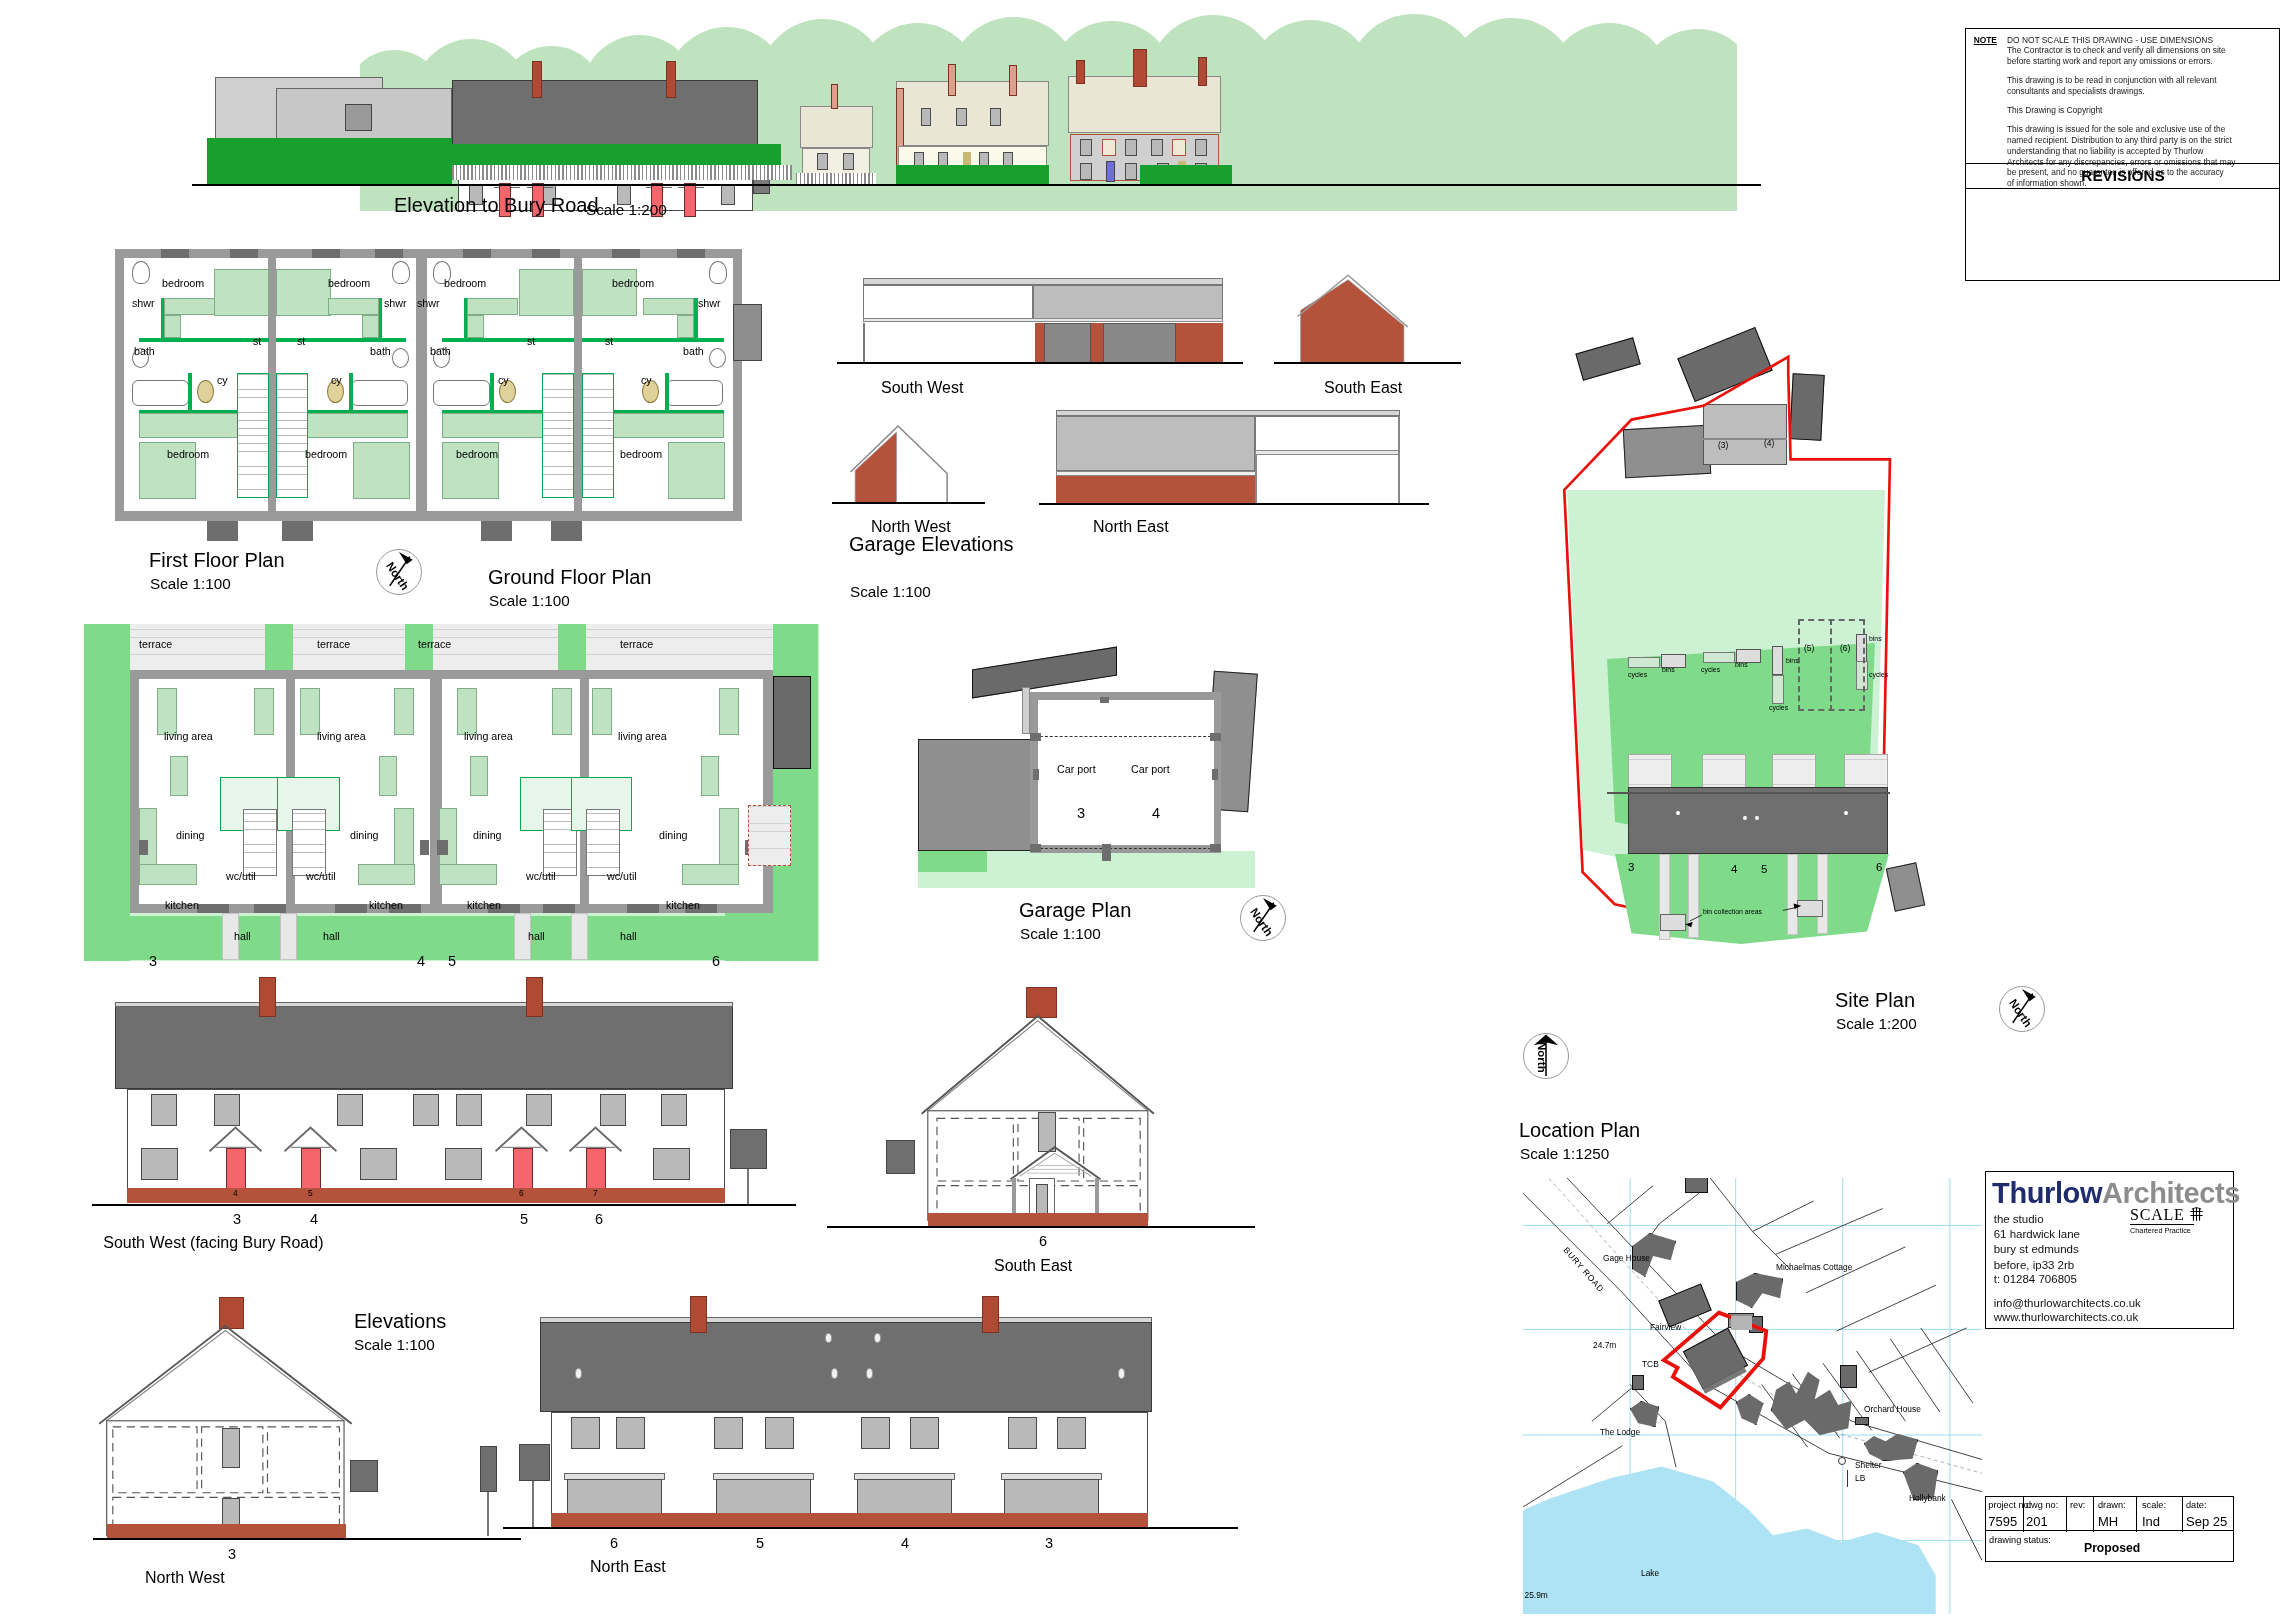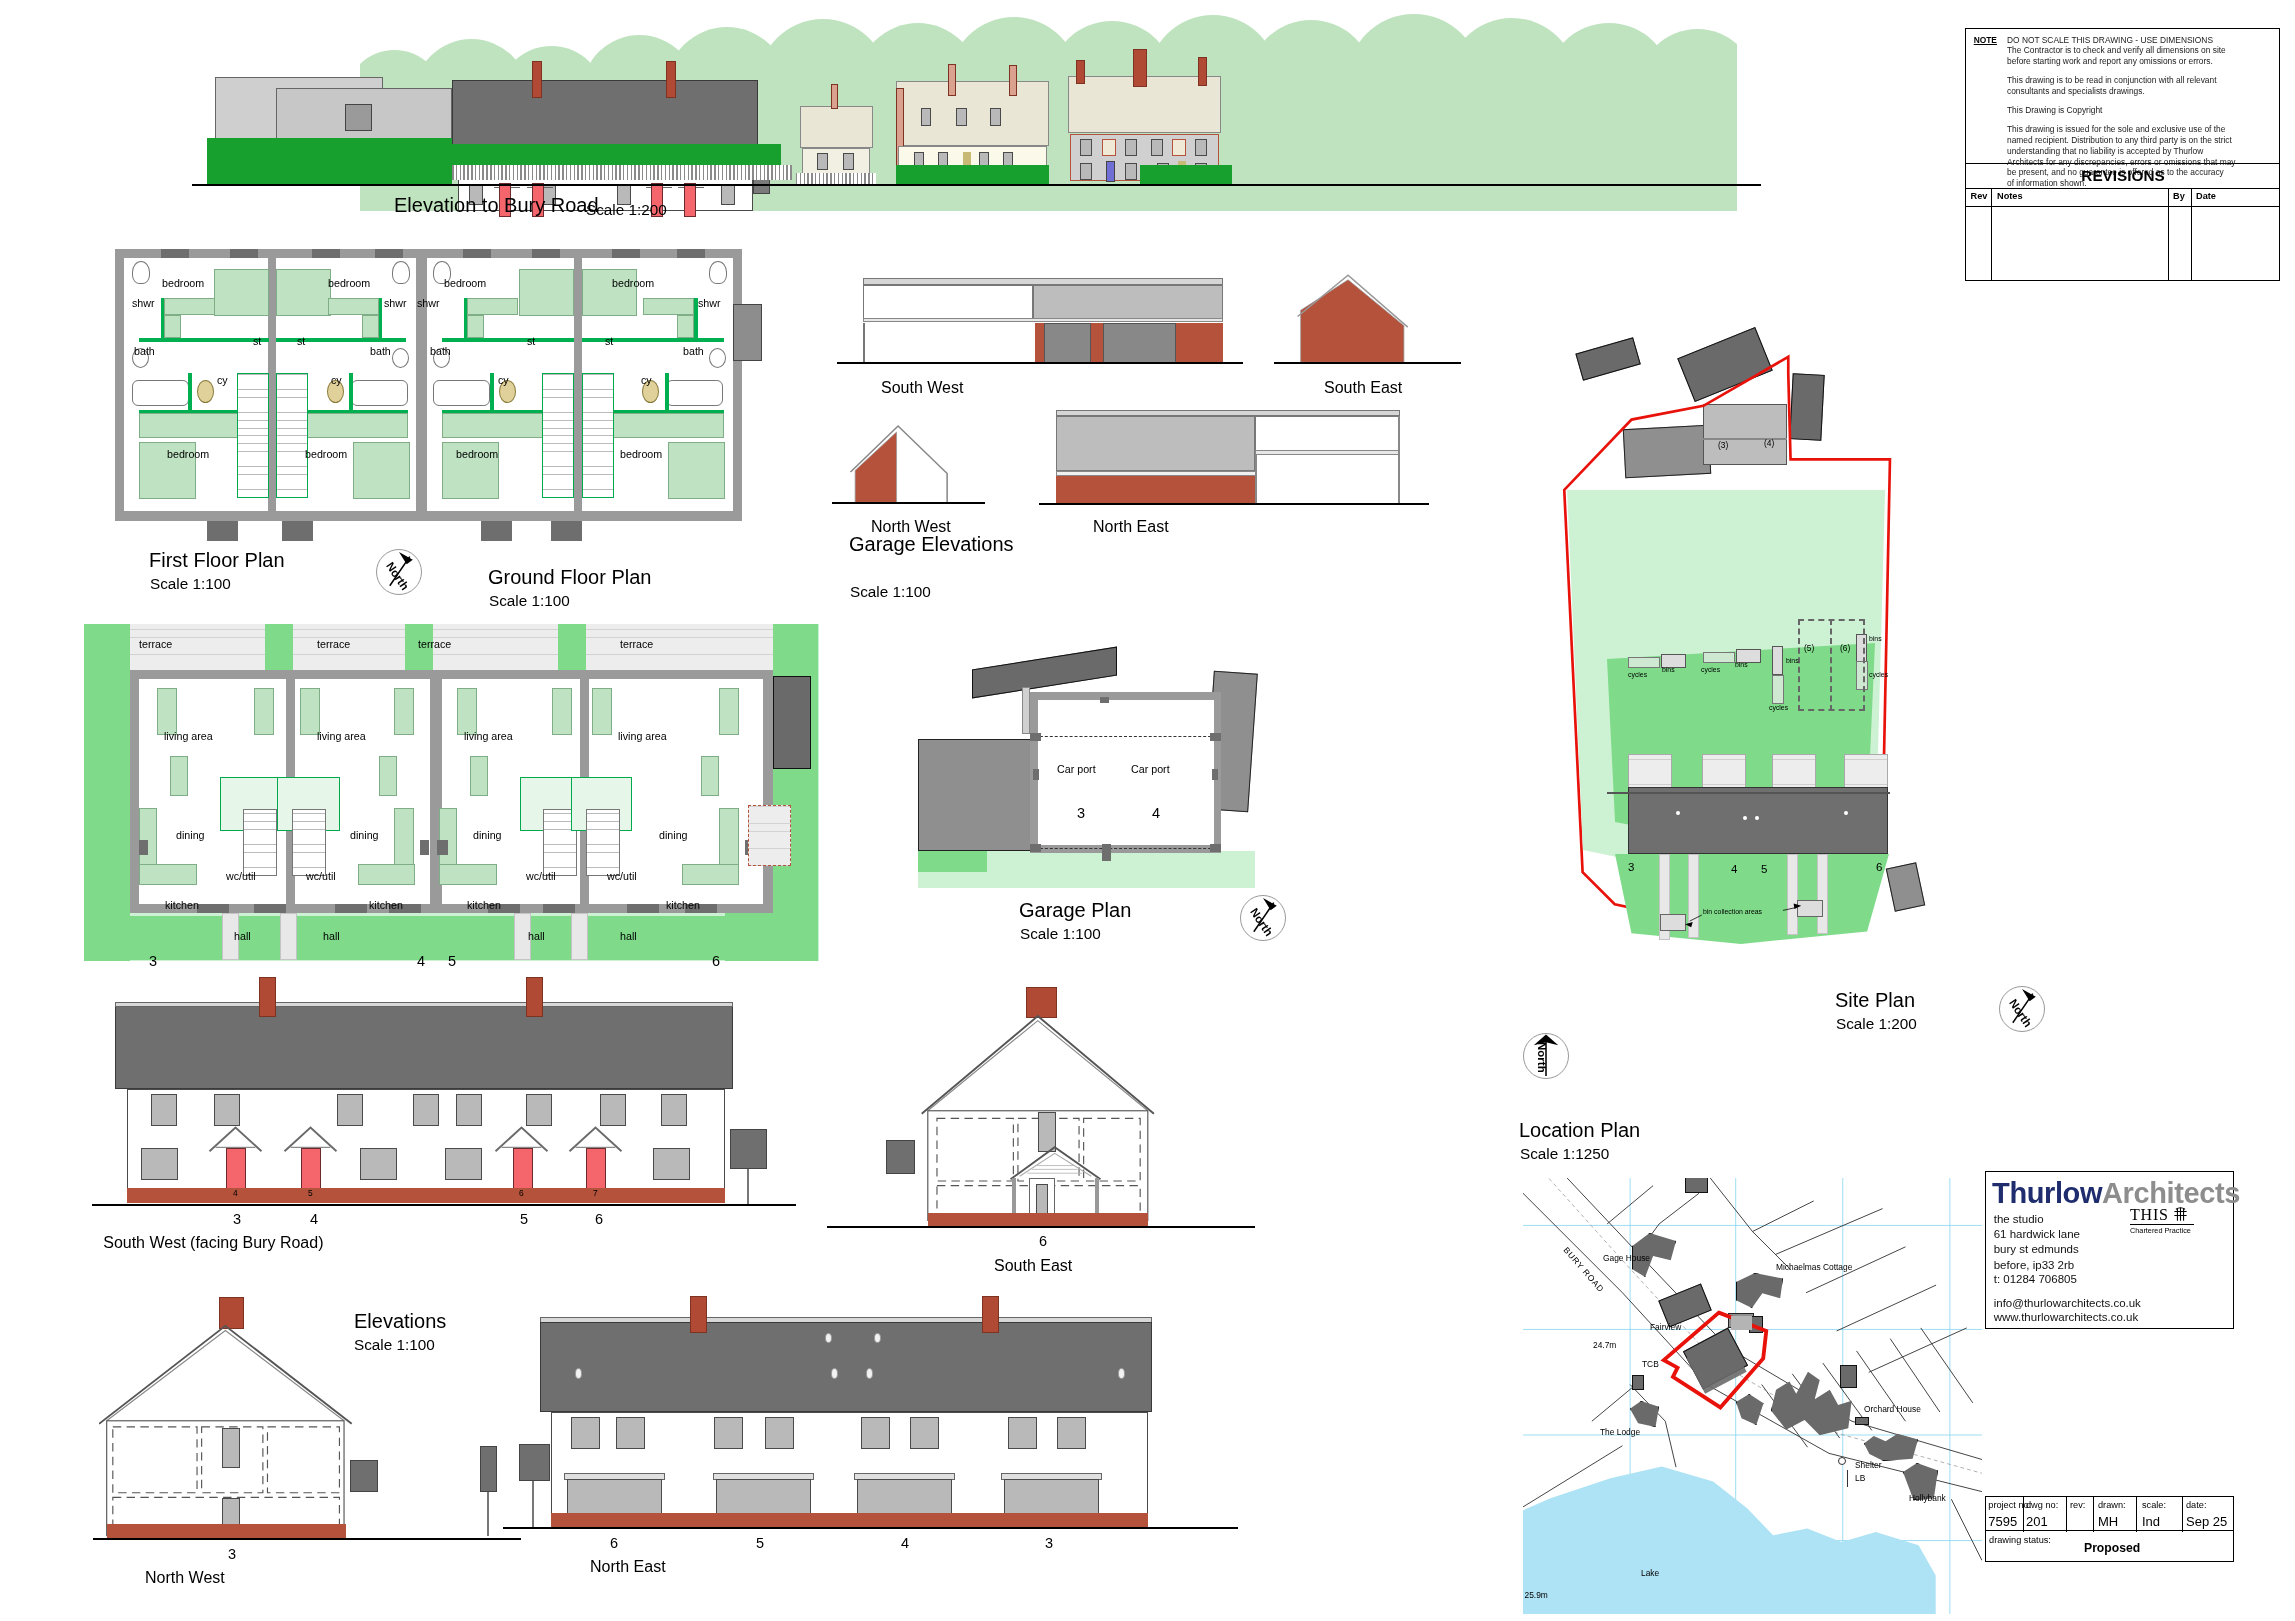--- a/index.html
+++ b/index.html
@@ -887,51 +887,41 @@
         <div>This drawing is issued for the sole and exclusive use of the</div>
         <div>named recipient. Distribution to any third party is on the strict</div>
         <div>understanding that no liability is accepted by Thurlow</div>
         <div>Architects for any discrepancies, errors or omissions that may</div>
         <div>be present, and no guarantee is offered as to the accuracy</div>
         <div>of information shown.</div>
       </div>
     </div>
     <div class="abs rev-hd" style="left:0;top:138px;width:314px;">REVISIONS</div>
     <div class="abs" style="left:0;top:159px;width:314px;height:1.5px;background:#000;"></div>
-    <div class="abs" style="left:0;top:159px;width:314px;height:92px;">
-      <div class="abs rev-th" style="left:4.6px;top:3.8px;">Rev</div>
-      <div class="abs rev-th" style="left:31px;top:3.8px;">Notes</div>
-      <div class="abs rev-th" style="left:207px;top:3.8px;">By</div>
-      <div class="abs rev-th" style="left:230px;top:3.8px;">Date</div>
-      <div class="abs" style="left:0;top:18.4px;width:314px;height:1.1px;background:#000;"></div>
-      <div class="abs" style="left:24.5px;top:0;width:1.1px;height:92px;background:#000;"></div>
-      <div class="abs" style="left:202px;top:0;width:1.1px;height:92px;background:#000;"></div>
-      <div class="abs" style="left:225px;top:0;width:1.1px;height:92px;background:#000;"></div>
-    </div>
   </div>
 
   <div class="abs" style="left:1985px;top:1171px;width:298px;height:436px;">
 
     <div class="tb-inner" style="left:0;top:0;width:249px;height:158px;border:1.5px solid #000;">
       <div class="abs" style="left:6.1px;top:4.6px;">
         <span class="logo-1">Thurlow</span><span class="logo-2">Architects</span>
       </div>
       <div class="abs addr" style="left:7.7px;top:40px;">
         <div>the studio</div>
         <div>61 hardwick lane</div>
         <div>bury st edmunds</div>
         <div>before, ip33 2rb</div>
       </div>
       <div class="abs addr" style="left:7.7px;top:100px;">t: 01284 706805</div>
       <div class="abs addr" style="left:7.7px;top:124px;">info@thurlowarchitects.co.uk</div>
       <div class="abs addr" style="left:7.7px;top:138px;">www.thurlowarchitects.co.uk</div>
 
       <div class="abs" style="left:144px;top:34px;text-align:left;">
         <div style="display:flex;align-items:center;gap:3.1px;">
-          <span class="riba-1">THIS</span>
+          <span class="riba-1">SCALE</span>
           <svg width="17" height="15.3" viewBox="0 0 22 20">
               <g stroke="#000" stroke-width="1.4" fill="none">
             <path d="M3 6 L19 6 M3 11 L19 11 M7 2 L7 18 M11 1 L11 18 M15 2 L15 18"></path>
             <path d="M5 3 Q11 -1 17 3"></path>
               </g>
             </svg>
         </div>
         <div class="riba-2" style="width:64px;">Chartered Practice</div>
       </div>
     </div>

